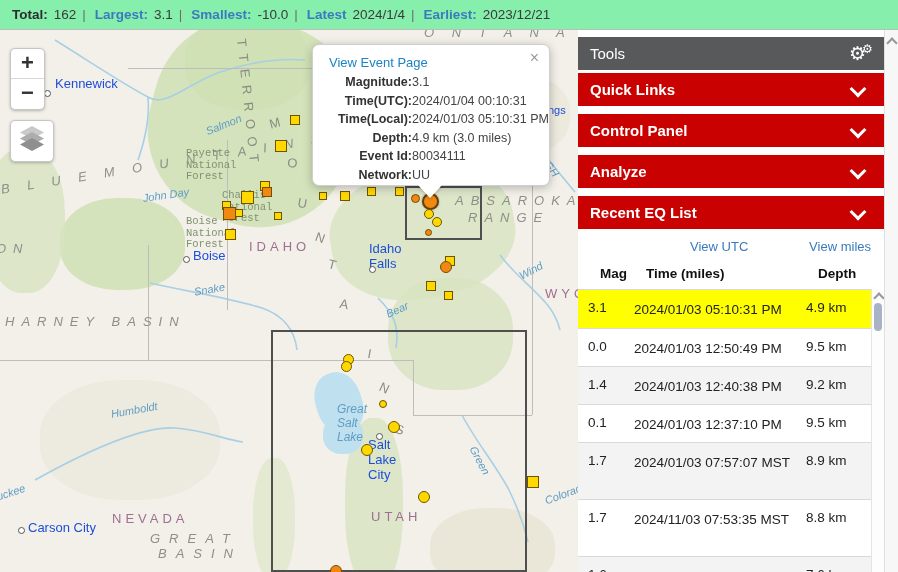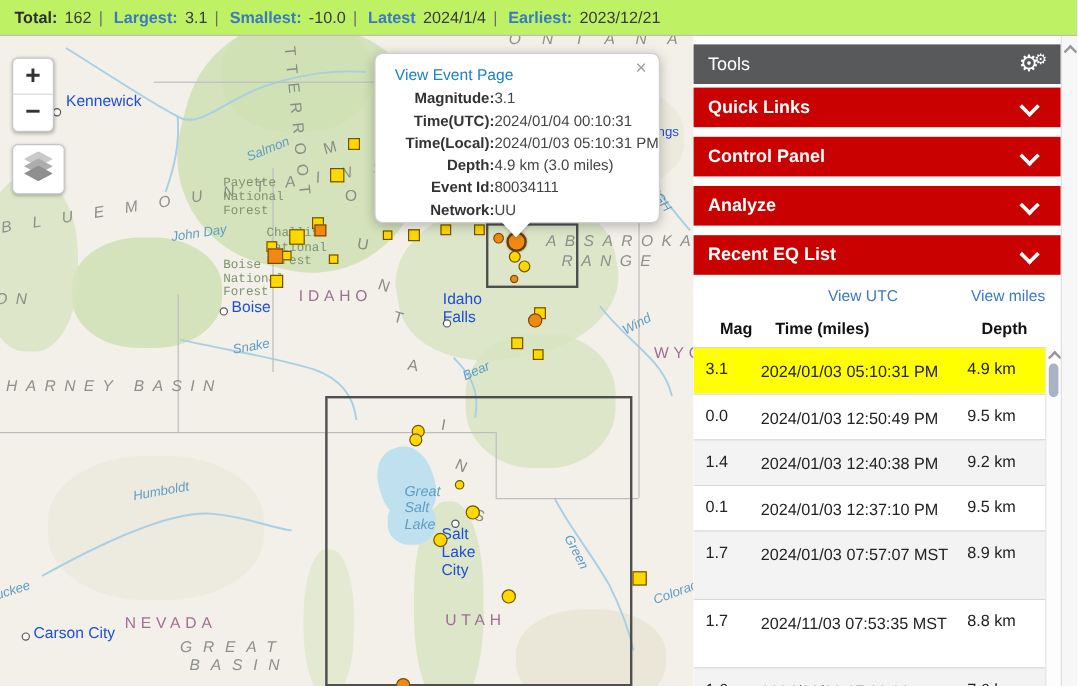--- a/index.html
+++ b/index.html
@@ -1,19 +1,19 @@
 <!DOCTYPE html>
 <html><head>
 <meta charset="utf-8">
 <style>
   html,body{margin:0;padding:0;background:#fff;}
   #app{position:relative;width:898px;height:572px;overflow:hidden;font-family:"Liberation Sans",sans-serif;background:#fff;}
 
   
-  #topbar{position:absolute;left:0;top:0;width:898px;height:30px;background:#bef264;border-bottom:1px solid #bdbcba;
+  #topbar{position:absolute;left:0;top:0;width:898px;height:30px;background:#86efac;border-bottom:1px solid #bdbcba;
           display:flex;align-items:center;padding-left:12px;box-sizing:border-box;font-size:13.5px;white-space:nowrap;}
   .tb-item{display:flex;align-items:center;}
   .tb-label{font-weight:bold;color:#2e2e2e;margin-right:6px;}
   .tb-label.blue{color:#3b7abf;}
   .tb-value{color:#3a3a3a;}
   .tb-sep{color:#6e6e6e;margin:0 9px 0 6px;}
 
   
   #map{position:absolute;left:0;top:30px;width:578px;height:542px;background:#f3f0e9;overflow:hidden;}
   .blob{position:absolute;border-radius:45%;}
@@ -212,21 +212,21 @@
         <div class="mlbl city small" style="left: 548px; top: 74px;">ngs</div>
         <div class="mlbl river" style="left: 546px; top: 120px; transform: rotate(55deg);">BIGH</div>
         <div class="mlbl river" style="left: 517px; top: 241px; transform: rotate(-28deg);">Wind</div>
         <div class="mlbl state" style="left: 545px; top: 257px;">WYOMI</div>
         <div class="mlbl river" style="left: 193px; top: 256px; transform: rotate(-10deg);">Snake</div>
         <div class="mlbl river" style="left: 384px; top: 279px; transform: rotate(-25deg);">Bear</div>
         <div class="mlbl region" style="left: 5px; top: 285px;">HARNEY  BASIN</div>
         <div class="mlbl river" style="left: 110px; top: 378px; transform: rotate(-10deg);">Humboldt</div>
         <div class="mlbl river" style="left: -14px; top: 464px; transform: rotate(-18deg);">Truckee</div>
         <div class="mlbl city" style="left: 28px; top: 491px;">Carson City</div>
-        <div class="mlbl state" style="left: 104px; top: 482px;">NEVADA</div>
+        <div class="mlbl state" style="left: 112px; top: 482px;">NEVADA</div>
         <div class="mlbl region wide" style="left: 150px; top: 502px;">GREAT</div>
         <div class="mlbl region wide" style="left: 158px; top: 517px;">BASIN</div>
         <div class="mlbl state" style="left: 371px; top: 480px;">UTAH</div>
         <div class="mlbl river" style="left: 337px; top: 373px; font-size: 12px;">Great
 Salt
 Lake</div>
         <div class="mlbl city" style="left: 368px; top: 408px;">Salt
 Lake
 City</div>
         <div class="mlbl river" style="left: 478px; top: 414px; transform: rotate(62deg);">Green</div>

